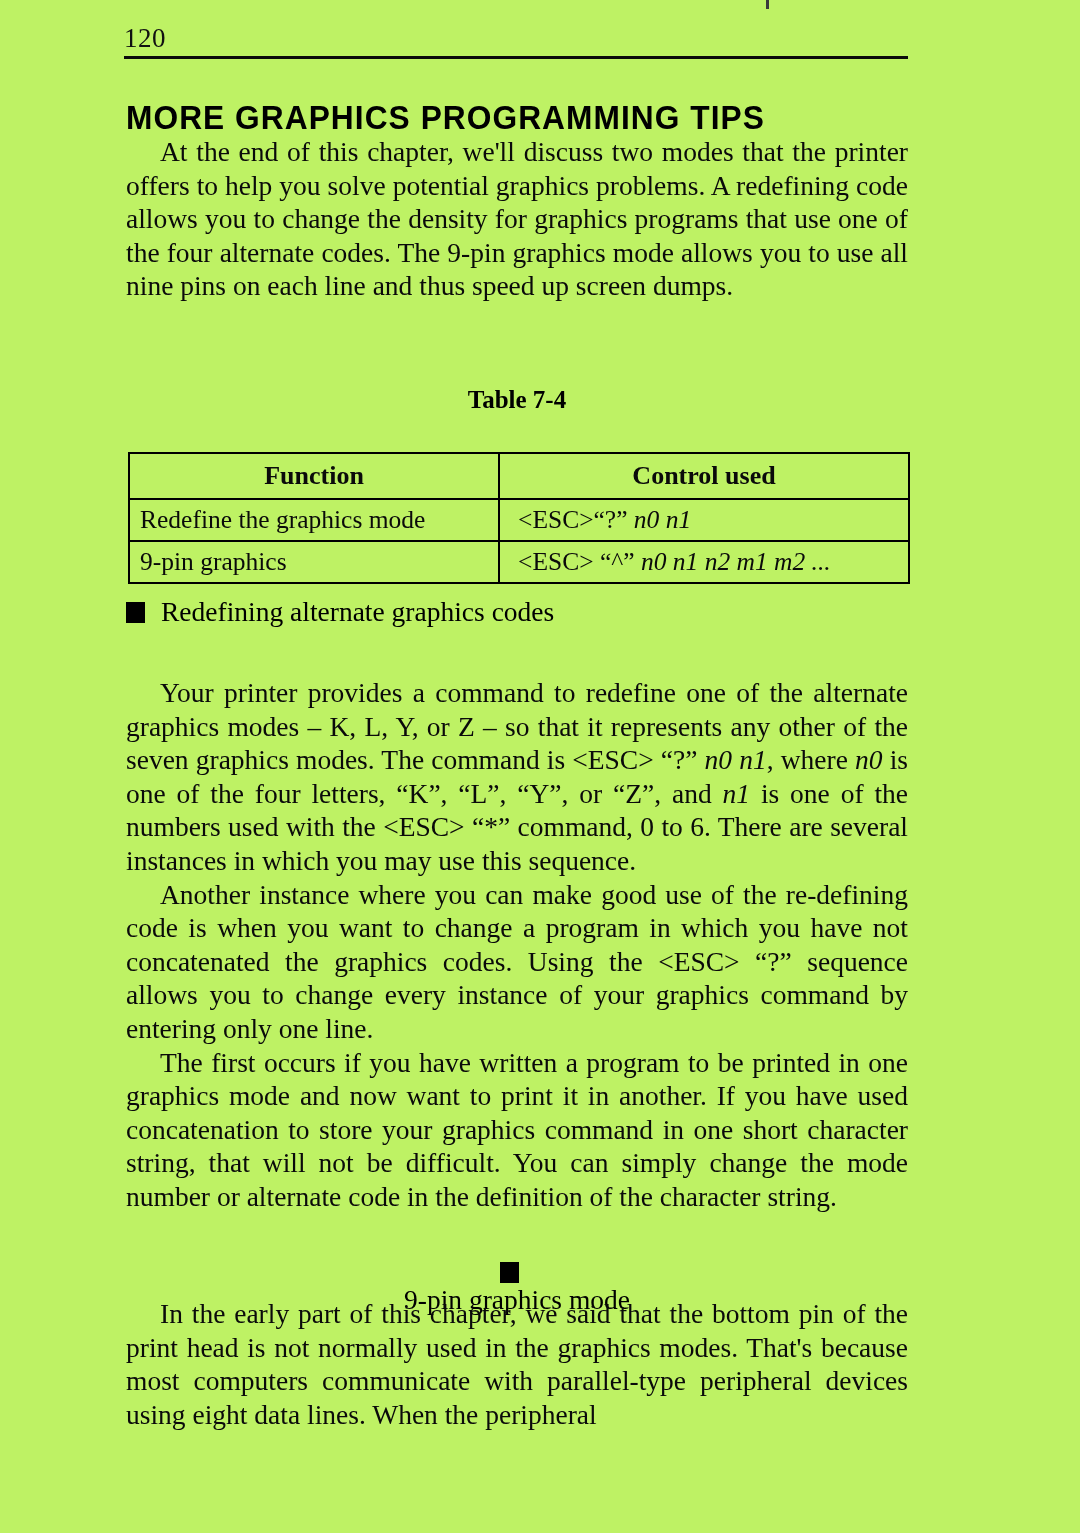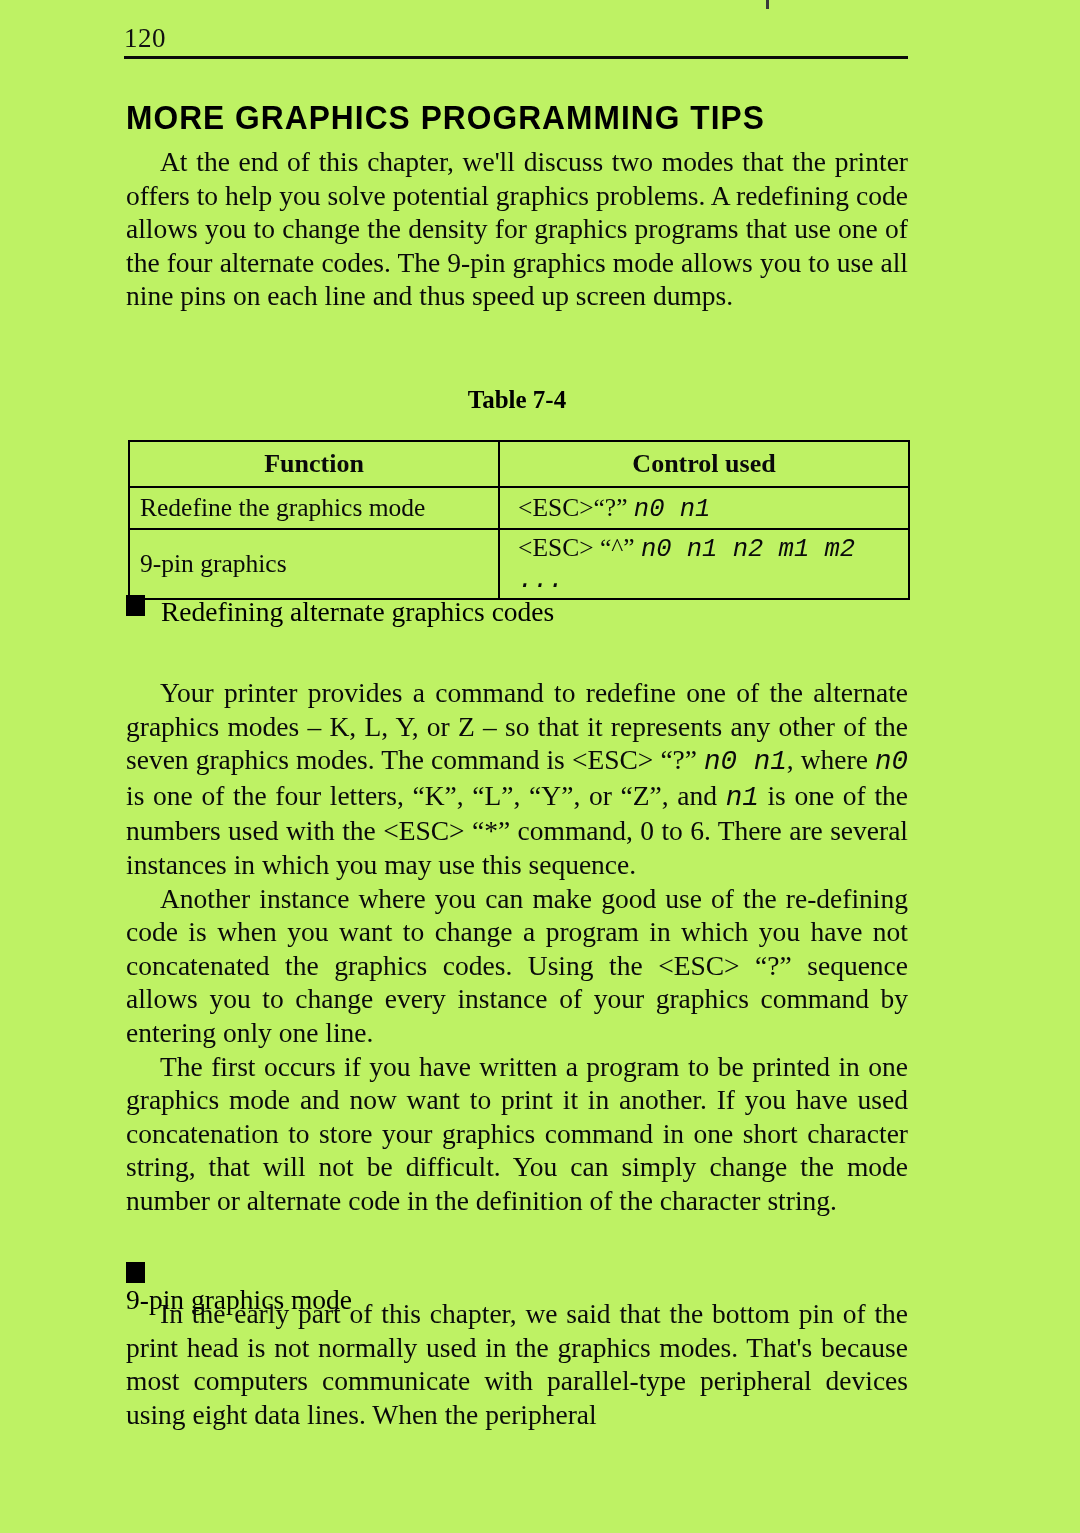--- a/index.html
+++ b/index.html
@@ -69,21 +69,21 @@
     font-size: 27.5px;
     line-height: 33.6px;
     text-align: justify;
     text-justify: inter-word;
     color: #0a0a0a;
   }
   .body-block p {
     margin: 0;
     text-indent: 34px;
   }
-  i, .ital { font-style: italic; font-family: Liberation Mono, monospace; }
+  i, .ital { font-style: italic; }
 
   
   .table-caption {
     position: absolute;
     left: 126px;
     width: 782px;
     text-align: center;
     font-weight: bold;
     font-size: 25px;
     line-height: 30px;
@@ -117,21 +117,21 @@
   .col-cc { width: 410px; }
 
   
   .bullet-head {
     position: absolute;
     left: 126px;
     width: 782px;
     font-size: 27.5px;
     line-height: 34px;
     display: flex;
-    align-items: flex-start;
+    align-items: center;
   }
   .bullet-sq {
     display: inline-block;
     width: 19px;
     height: 21px;
     background: #000;
     margin-right: 16px;
     flex: 0 0 auto;
   }
 
@@ -142,27 +142,27 @@
 
 <div class="page">
 
   <div class="scan-tick"></div>
 
   <div class="folio">120</div>
   <div class="head-rule"></div>
 
   <h1 class="chapter-title">MORE GRAPHICS PROGRAMMING TIPS</h1>
 
-  <div class="body-block" style="top:145px;">
+  <div class="body-block" style="top:135px;">
     <p>At the end of this chapter, we'll discuss two modes that the printer offers to help you solve potential graphics problems. A redefining code allows you to change the density for graphics programs that use one of the four alternate codes. The 9-pin graphics mode allows you to use all nine pins on each line and thus speed up screen dumps.</p>
   </div>
 
   <div class="table-caption" style="top:385px;">Table 7-4</div>
 
-  <table class="cmd-table" style="top:440px;">
+  <table class="cmd-table" style="top:452px;">
     <colgroup>
       <col class="col-fn">
       <col class="col-cc">
     </colgroup>
     <thead>
       <tr>
         <th>Function</th>
         <th>Control used</th>
       </tr>
     </thead>

